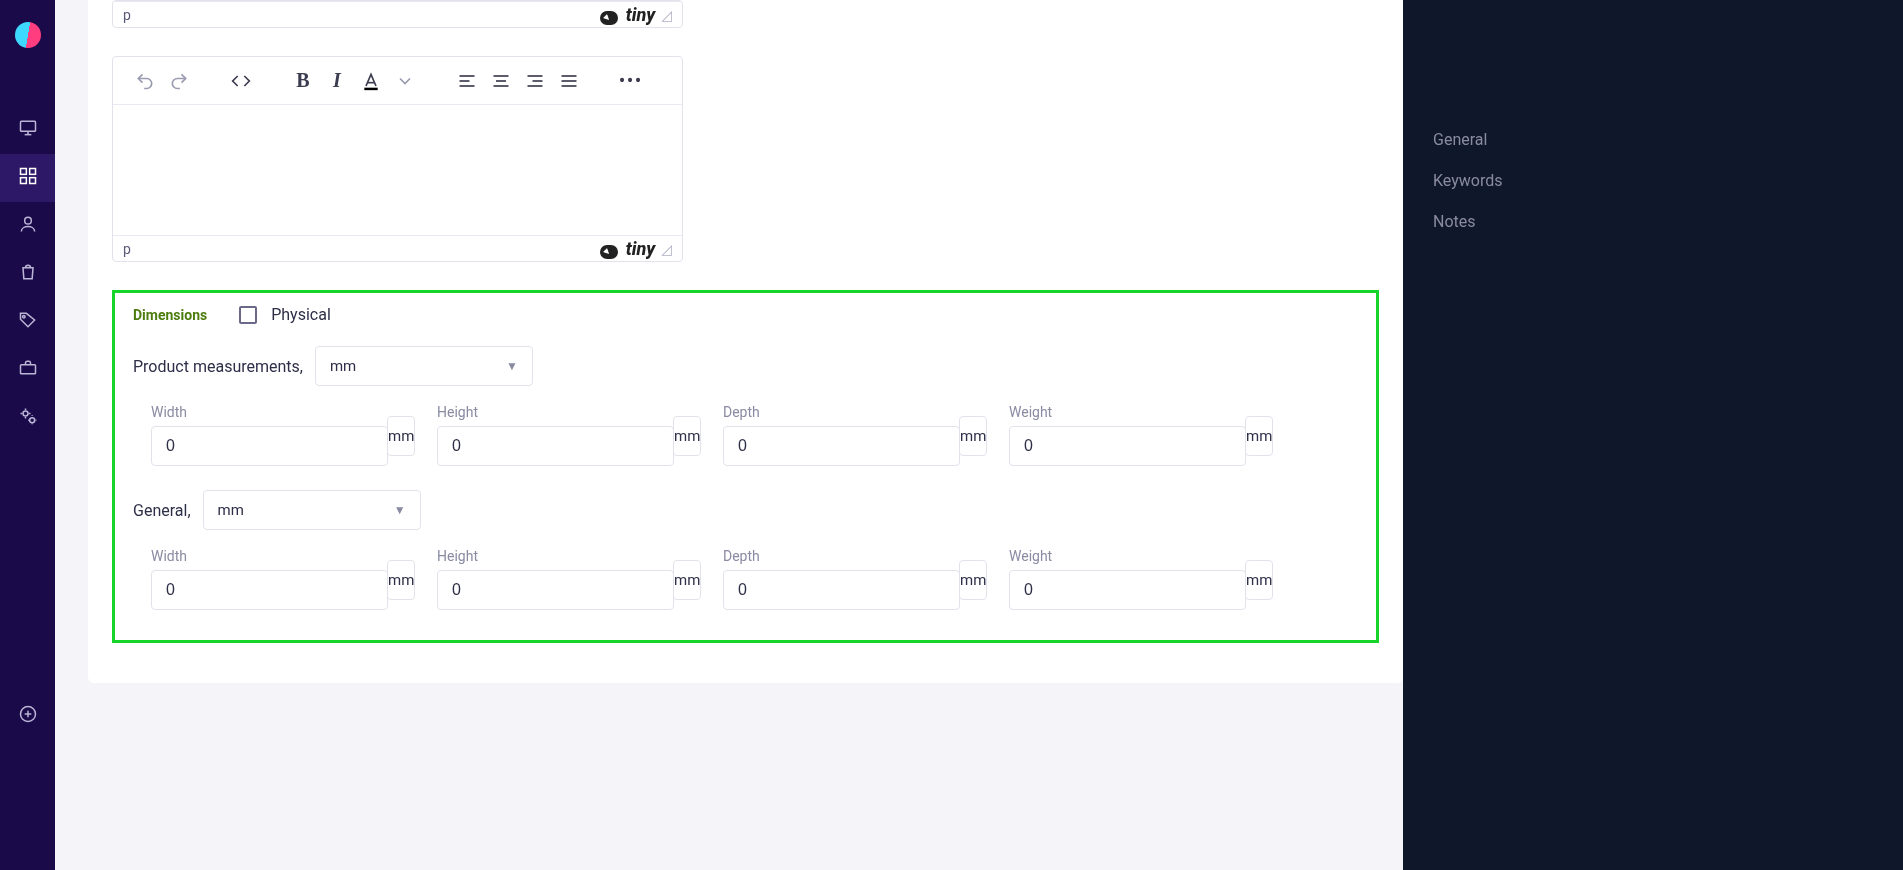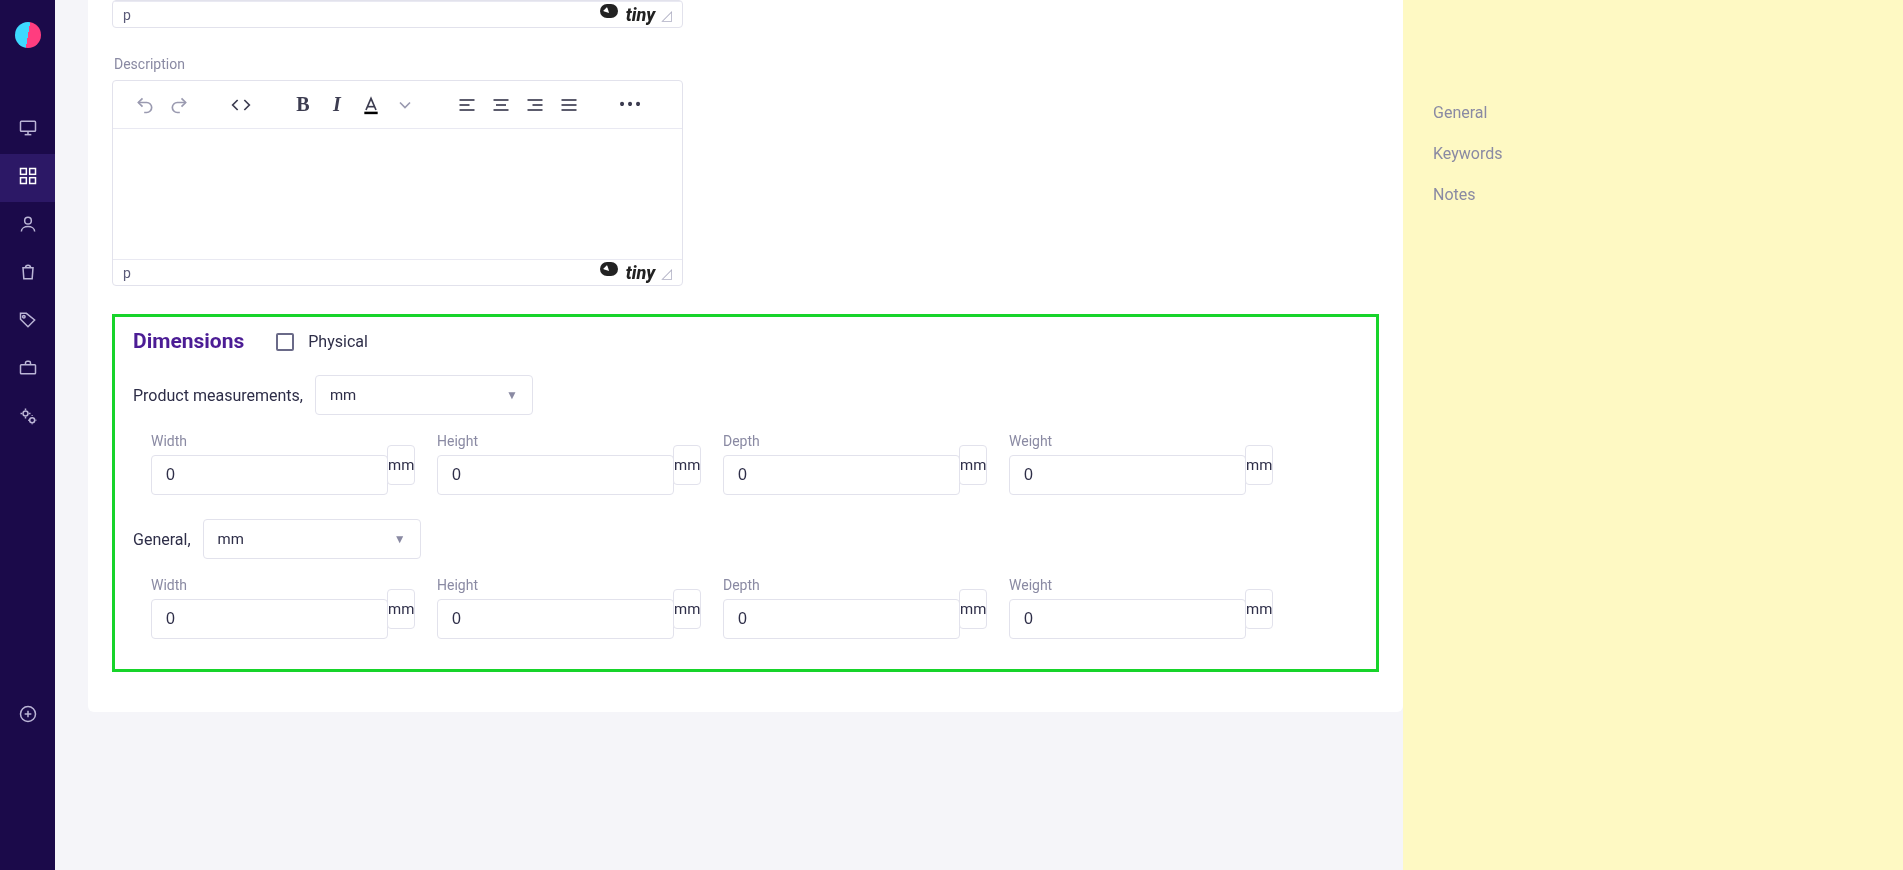--- a/index.html
+++ b/index.html
@@ -38,23 +38,23 @@
   .nav-item.active { background: #2c1866; color: #fff; }
   .nav-spacer { flex: 1; }
   .nav-icon svg { width: 20px; height: 20px; stroke: currentColor; fill: none; stroke-width: 1.8; }
 
   .right-nav {
     position: absolute;
     right: 0;
     top: 0;
     width: 500px;
     height: 100%;
-    background: #fef9c3;
+    background: #0f172a;
     padding-left: 30px;
-    padding-top: 93px;
+    padding-top: 120px;
   }
   .right-nav-item {
     color: #8a8aa3;
     font-size: 16px;
     padding: 10px 0 10px 0;
     line-height: 1.3;
     cursor: pointer;
   }
 
   .main {
@@ -113,21 +113,21 @@
     border-top: 1px solid #e9e9f2;
     display: flex;
     align-items: center;
     padding: 0 10px;
     font-size: 14px;
     color: #5a5a78;
   }
   .tiny-brand {
     margin-left: auto;
     display: flex;
-    align-items: flex-start;
+    align-items: flex-end;
     font-weight: 800;
     font-style: italic;
     font-size: 18px;
     color: #222;
     gap: 8px;
   }
   .tiny-cloud {
     display: inline-block;
     width: 18px; height: 14px;
     background: #222;
@@ -157,22 +157,22 @@
     position: relative;
   }
   .dim-header {
     display: flex;
     align-items: center;
     gap: 32px;
     margin-bottom: 22px;
   }
   .dim-title {
     font-weight: 700;
-    font-size: 21px;
-    color: #4c1d95;
+    font-size: 14px;
+    color: #4d7c0f;
   }
   .physical-wrap { display: flex; align-items: flex-end; gap: 14px; }
   .checkbox {
     width: 18px; height: 18px;
     border: 2px solid #6a6a88;
     border-radius: 2px;
     background: #fff;
     cursor: pointer;
   }
   .physical-label { font-size: 16px; color: #2e2e48; }
@@ -358,21 +358,20 @@
           <span class="tiny-brand">
             <span class="tiny-cloud"></span>
             <span>tiny</span>
           </span>
           <span class="resize-handle">◿</span>
         </div>
       </div>
     </div>
 
     <div class="editor-wrap">
-      <div class="editor-label">Description</div>
       <div class="editor">
         <div class="editor-toolbar">
           <div class="tb-group">
             <span class="tb-btn muted">
               <svg viewBox="0 0 24 24" fill="none" stroke="currentColor" stroke-width="2">
                   <path d="M9 14l-5-5 5-5"></path>
                   <path d="M4 9h10a6 6 0 0 1 0 12h-3"></path>
                 </svg>
             </span>
             <span class="tb-btn muted">

